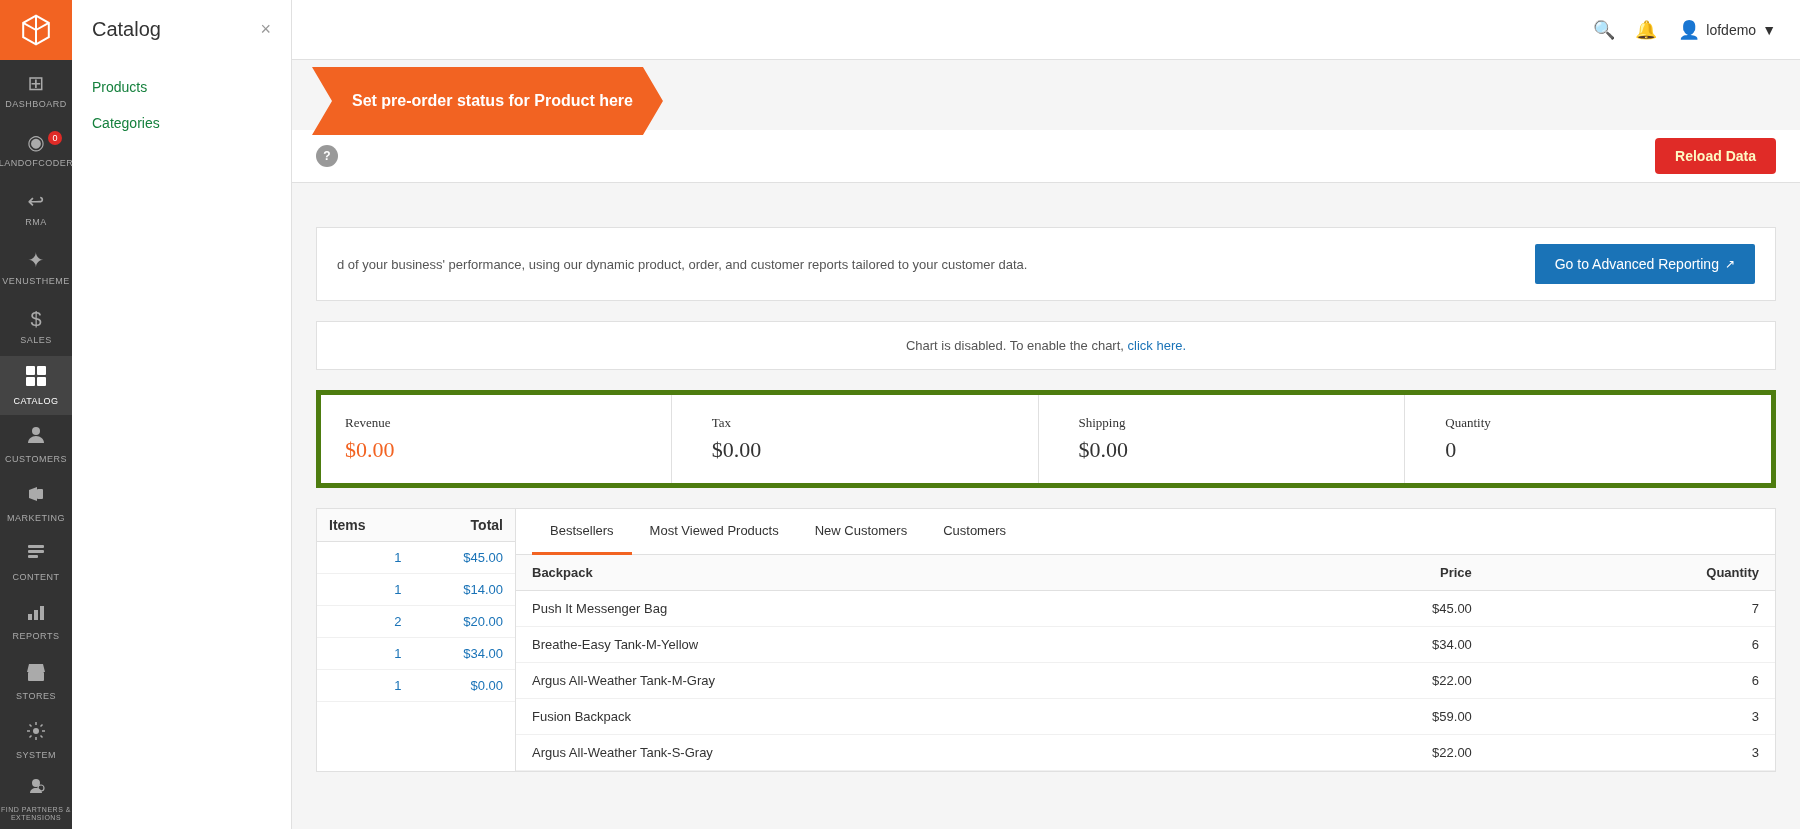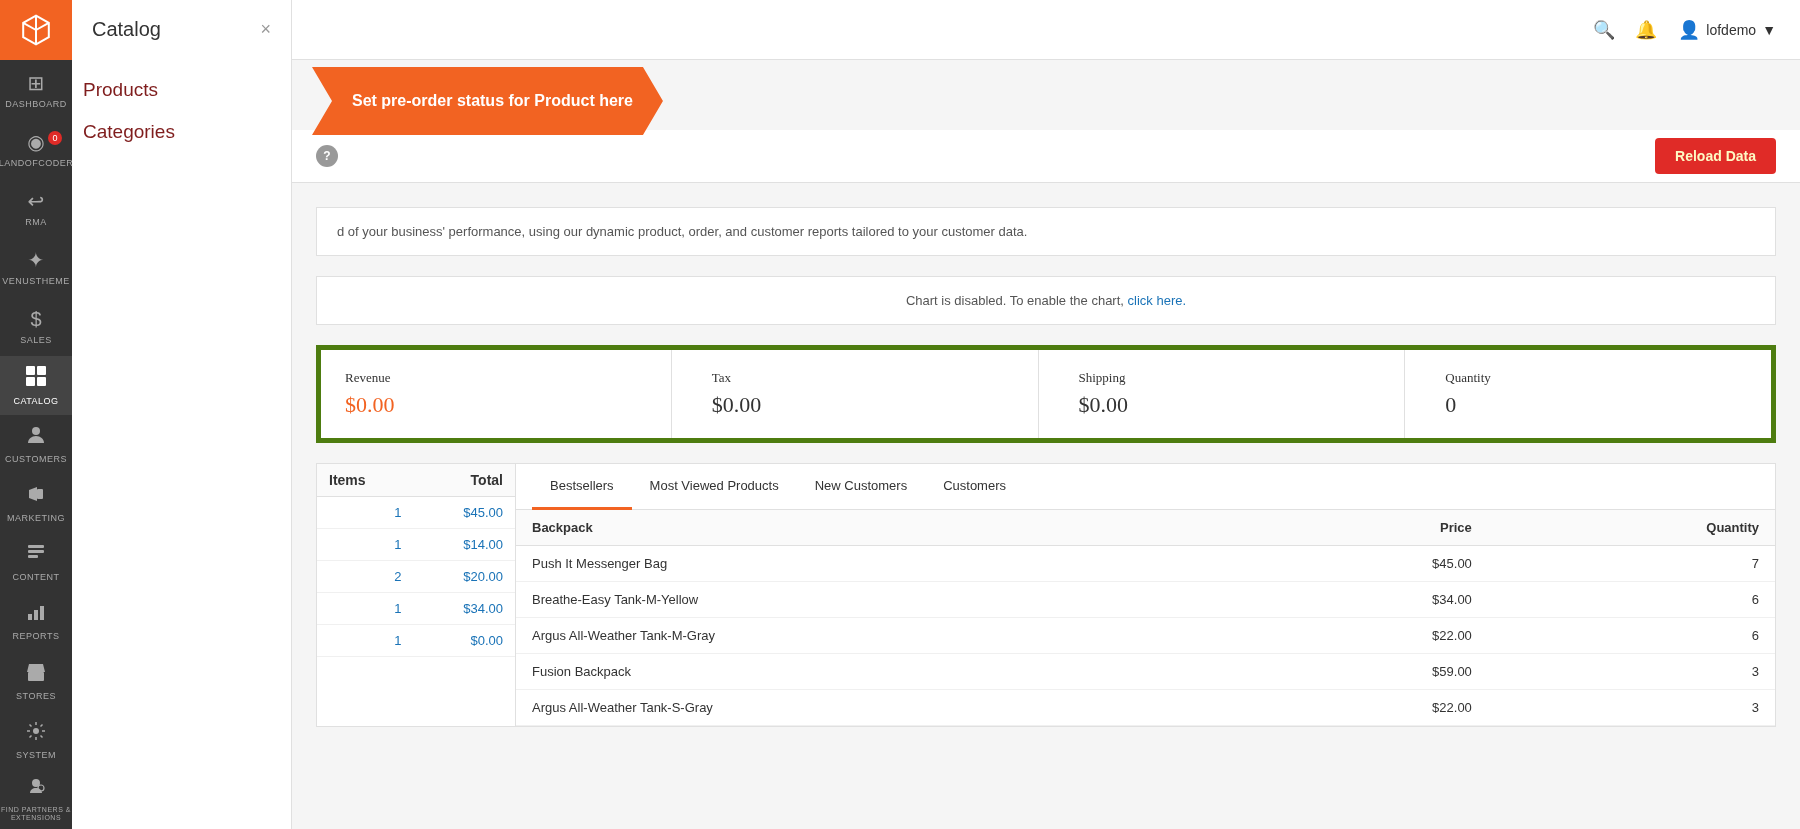--- a/index.html
+++ b/index.html
@@ -81,23 +81,23 @@
       color: #333;
     }
     .catalog-submenu-header .close-btn {
       cursor: pointer;
       color: #999;
       font-size: 18px;
     }
     .catalog-submenu-nav { padding: 10px 0; }
     .catalog-nav-item {
       display: block;
-      padding: 10px 11px;
-      color: #7f1d1d;
-      font-size: 19px;
+      padding: 10px 20px;
+      color: #15803d;
+      font-size: 14px;
       cursor: pointer;
       text-decoration: none;
     }
 
     
     .main-content {
       flex: 1;
       background: #f5f5f5;
       height: 829px;
       overflow: auto;
@@ -159,20 +159,21 @@
 
     
     .reporting-bar {
       display: flex;
       align-items: center;
       justify-content: space-between;
       background: #fff;
       padding: 16px 20px;
       margin-bottom: 20px;
       border: 1px solid #e0e0e0;
+      margin-top: 20px;
     }
     .reporting-bar-text {
       font-size: 13px;
       color: #555;
       max-width: 700px;
     }
     .advanced-reporting-btn {
       background: #1a73b7;
       color: white;
       border: none;
@@ -475,20 +476,24 @@
 
   <div style="display:flex; align-items:center; justify-content:space-between; background:#fff; border-bottom:1px solid #e0e0e0; padding: 8px 24px;">
     <span class="help-icon" style="margin:0;">?</span>
     <button class="reload-btn">Reload Data</button>
   </div>
 
   <div class="dashboard-body">
 
     <div class="reporting-bar">
       <span class="reporting-bar-text">d of your business' performance, using our dynamic product, order, and customer reports tailored to your customer data.</span>
+      <button class="advanced-reporting-btn">
+        <span>Go to Advanced Reporting</span>
+        <span class="ext-icon">↗</span>
+      </button>
     </div>
 
     <div class="chart-notice">
       <span>Chart is disabled. To enable the chart,</span>
       <a href="#">click here.</a>
     </div>
 
     <div class="stats-row">
       <div class="stat-item">
         <div class="stat-label">Revenue</div>

